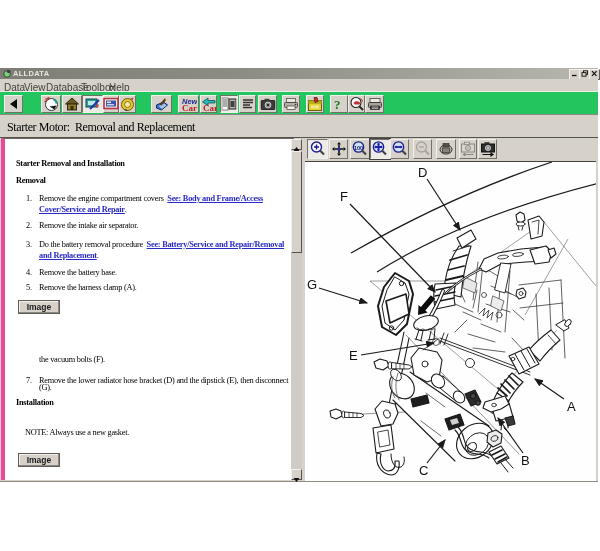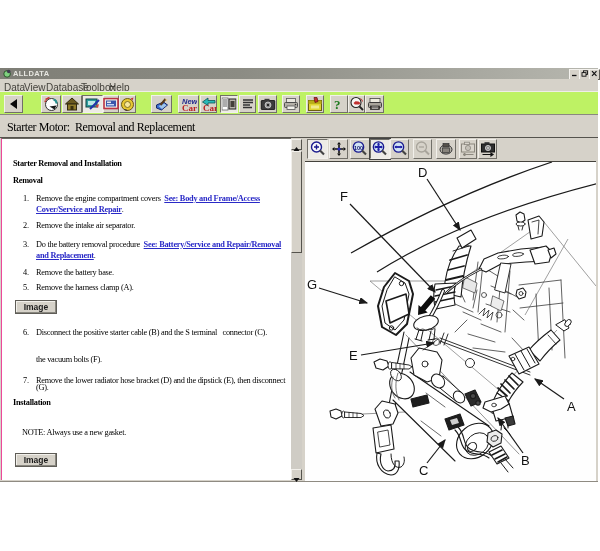--- a/index.html
+++ b/index.html
@@ -4,28 +4,28 @@
 body{width:600px;height:551px;background:#fff;font-family:"Liberation Sans",sans-serif;position:relative;overflow:hidden;}
 .win{transform:translateZ(0);}
 .win{position:absolute;left:0;top:68px;width:598px;height:414px;background:#d6d2c9;}
 .titlebar{position:absolute;left:0px;top:0px;width:598px;height:11px;background:linear-gradient(90deg,#7e7e76 0%,#8c8c84 40%,#b7b7af 100%);}
 .title-ico{position:absolute;left:3px;top:1px;width:9px;height:9px;}
 .title-txt{position:absolute;left:13px;top:2px;font-size:7.5px;font-weight:bold;color:#e6e6e0;letter-spacing:0.3px;line-height:1;}
 .capbtn{position:absolute;top:1px;width:9px;height:9px;background:#d6d2c9;border-top:1px solid #f4f2ee;border-left:1px solid #f4f2ee;border-right:1px solid #5d5b55;border-bottom:1px solid #5d5b55;font-size:8px;line-height:9px;text-align:center;color:#111;}
 .menubar{position:absolute;left:0px;top:11px;width:598px;height:12px;background:#d6d2c9;font-size:6.5px;color:#45433d;}
 .menubar span{position:absolute;top:3px;}
 .menubar{font-size:10px;}
-.toolbar{position:absolute;left:0px;top:23px;width:598px;height:23px;background:#bef264;border-top:1px solid #efede8;}
+.toolbar{position:absolute;left:0px;top:23px;width:598px;height:23px;background:#22c55e;border-top:1px solid #efede8;}
 .tbtn{position:absolute;top:3px;height:18px;background:#d6d2c9;border-top:1px solid #f2f0eb;border-left:1px solid #f2f0eb;border-right:1px solid #716f68;border-bottom:1px solid #716f68;box-sizing:border-box;}
 .tbtn.pressed{background:#eceae5;border-top:1px solid #716f68;border-left:1px solid #716f68;border-right:1px solid #f2f0eb;border-bottom:1px solid #f2f0eb;}
 .tbtn svg{position:absolute;left:50%;top:50%;transform:translate(-50%,-50%);}
 .header{position:absolute;left:0px;top:46px;width:598px;height:24px;background:#d6d2c9;border-top:1px solid #8a8880;border-bottom:1px solid #55534d;box-sizing:border-box;}
 .header .htxt{position:absolute;left:7px;top:6px;font-family:Liberation Serif, serif;font-size:12px;letter-spacing:-0.4px;color:#000;line-height:1;}
 .content{position:absolute;left:0px;top:70px;width:598px;height:343px;background:#d6d2c9;border-bottom:1px solid #8f8b82;box-sizing:content-box;}
-.leftpane{position:absolute;left:1px;top:0px;width:289px;height:341px;background:#fff;border-left:1px solid #ec4899;border-top:1px solid #6b6962;box-sizing:content-box;overflow:hidden;}
+.leftpane{position:absolute;left:1px;top:0px;width:289px;height:341px;background:#fff;border-left:4px solid #ec4899;border-top:1px solid #6b6962;box-sizing:content-box;overflow:hidden;}
 .lp-line{position:absolute;font-family:"Liberation Serif",serif;font-size:8.3px;letter-spacing:-0.25px;color:#000;white-space:nowrap;line-height:1;}
 .lp-line b{font-weight:bold;}
 .lnk{color:#2929c7;font-weight:bold;text-decoration:underline;margin-top:48px;}
 .imgbtn{position:absolute;width:40px;height:12px;background:#d6d2c9;border:1px solid #5f5d57;box-shadow:inset -1px -1px 0 #8a8880, inset 1px 1px 0 #f2f0eb;font-size:8.5px;font-weight:bold;color:#1a1a1a;text-align:center;line-height:12px;font-family:"Liberation Sans",sans-serif;}
 .vscroll{position:absolute;left:291px;top:1px;width:11px;height:341px;background:#cfccc5;}
 .sbtn{position:absolute;left:0;width:11px;height:11px;background:#d6d2c9;border-top:1px solid #f2f0eb;border-left:1px solid #f2f0eb;border-right:1px solid #55534d;border-bottom:1px solid #55534d;box-sizing:border-box;}
 .sthumb{position:absolute;left:0;top:12px;width:11px;height:102px;background:#d6d2c9;border-top:1px solid #f2f0eb;border-left:1px solid #f2f0eb;border-right:1px solid #55534d;border-bottom:1px solid #55534d;box-sizing:border-box;}
 .divider{position:absolute;left:302px;top:0;width:3px;height:342px;background:#d6d2c9;}
 .rightpane{position:absolute;left:305px;top:0;width:291px;height:342px;background:#d6d2c9;}
 .dlab{position:absolute;font-family:"Liberation Sans",sans-serif;font-size:13px;line-height:1;color:#111;transform:translateZ(0);}
@@ -194,21 +194,20 @@
       <div class="lp-line" style="left:11px;top:21px;"><b>Starter Removal and Installation</b></div>
       <div class="lp-line" style="left:11px;top:38px;"><b>Removal</b></div>
       <div class="lp-line" style="left:21px;top:56px;"><span style="display:inline-block;width:13px;">1.</span>Remove the engine compartment covers&nbsp; <span class="lnk">See: Body and Frame/Access</span></div>
       <div class="lp-line" style="left:34px;top:67px;"><span class="lnk">Cover/Service and Repair</span>.</div>
       <div class="lp-line" style="left:21px;top:83px;"><span style="display:inline-block;width:13px;">2.</span>Remove the intake air separator.</div>
       <div class="lp-line" style="left:21px;top:102px;"><span style="display:inline-block;width:13px;">3.</span>Do the battery removal procedure&nbsp; <span class="lnk">See: Battery/Service and Repair/Removal</span></div>
       <div class="lp-line" style="left:34px;top:113px;"><span class="lnk">and Replacement</span>.</div>
       <div class="lp-line" style="left:21px;top:130px;"><span style="display:inline-block;width:13px;">4.</span>Remove the battery base.</div>
       <div class="lp-line" style="left:21px;top:145px;"><span style="display:inline-block;width:13px;">5.</span>Remove the harness clamp (A).</div>
       <div class="imgbtn" style="left:13px;top:161px;">Image</div>
-      <div class="lp-line" style="left:21px;top:190px;"><span style="display:inline-block;width:13px;">6.</span>Disconnect the positive starter cable (B) and the S terminal&nbsp;&nbsp; connector (C).</div>
       <div class="lp-line" style="left:21px;top:218px;margin-top:20px;"><span style="display:inline-block;width:13px;">7.</span>Remove the lower radiator hose bracket (D) and the dipstick (E), then disconnect</div>
       <div class="lp-line" style="left:34px;top:217px;">the vacuum bolts (F).</div>
       <div class="lp-line" style="left:34px;top:245px;">(G).</div>
       <div class="lp-line" style="left:11px;top:260px;"><b>Installation</b></div>
       <div class="lp-line" style="left:11px;top:290px;margin-left:9px;">NOTE: Always use a new gasket.</div>
       <div class="imgbtn" style="left:13px;top:314px;">Image</div>
     </div>
     <div class="vscroll">
       <div class="sbtn" style="top:0;"><svg width="9" height="9" viewBox="0 0 9 9">
             <path d="M4.5 2 L7.5 6 L1.5 6 Z" fill="#111"></path>

